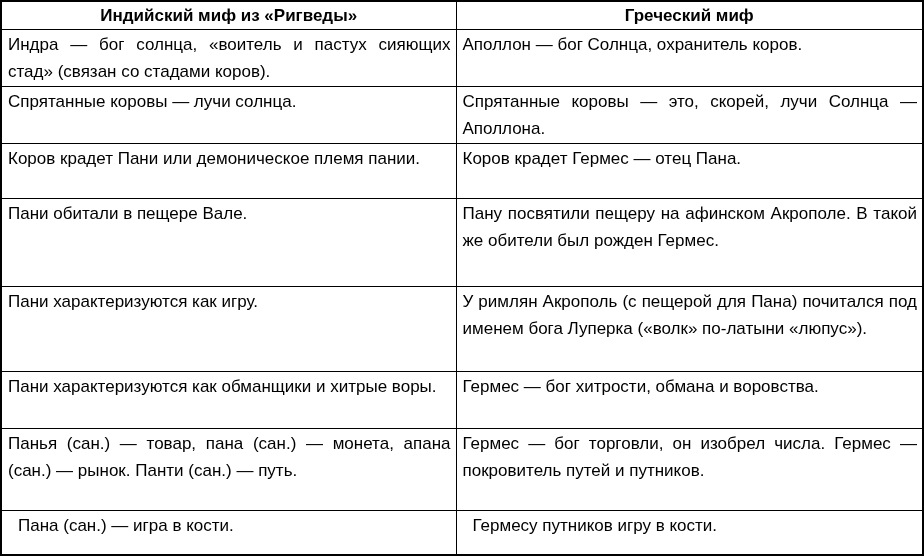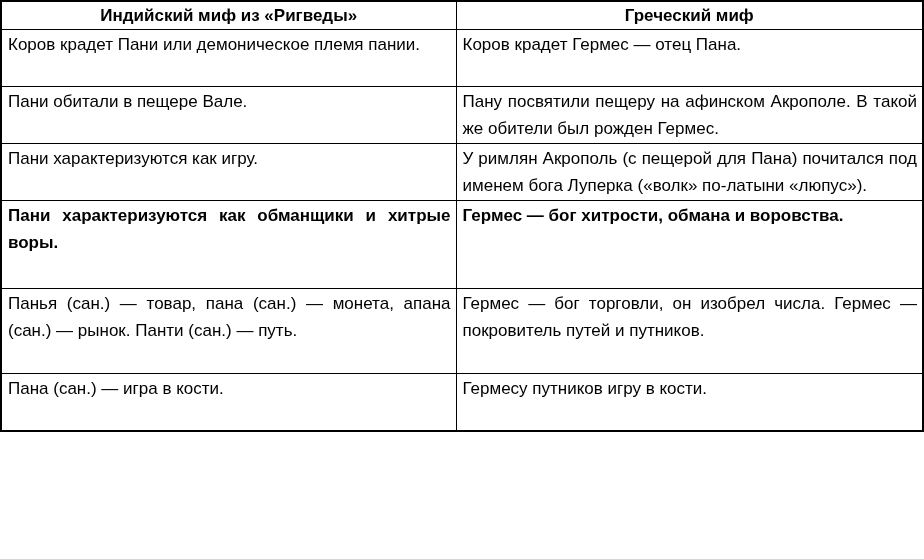--- a/index.html
+++ b/index.html
@@ -37,21 +37,21 @@
     border: 1px solid #000000;
     vertical-align: top;
     text-align: justify;
     padding: 1px 5px 1px 6px;
     line-height: 27px;
   }
   
   .myth-table tbody tr:nth-child(1) td { height: 54px; }
   .myth-table tbody tr:nth-child(2) td { height: 54px; }
   .myth-table tbody tr:nth-child(3) td { height: 52px; }
-  .myth-table tbody tr:nth-child(4) td { height: 85px; font-weight: bold; }
+  .myth-table tbody tr:nth-child(4) td { height: 85px; }
   .myth-table tbody tr:nth-child(5) td { height: 82px; }
   .myth-table tbody tr:nth-child(6) td { height: 54px; margin-top: 27px; }
   .myth-table tbody tr:nth-child(7) td { height: 79px; }
   .myth-table tbody tr:nth-child(8) td { height: 41px; padding-left: 16px; }
 </style>
 </head>
 <body>
 
 <div class="page">
   <table class="myth-table">
@@ -60,20 +60,28 @@
       <col class="col-right">
     </colgroup>
     <thead>
       <tr>
         <th>Индийский миф из «Ригведы»</th>
         <th>Греческий миф</th>
       </tr>
     </thead>
     <tbody>
 
+    <tr>
+          <td>Индра — бог солнца, «воитель и пастух сияющих стад» (связан со стадами коров).</td>
+          <td>Аполлон — бог Солнца, охранитель коров.</td>
+        </tr>
+        <tr>
+          <td>Спрятанные коровы — лучи солнца.</td>
+          <td>Спрятанные коровы — это, скорей, лучи Солнца — Аполлона.</td>
+        </tr>
         <tr>
           <td>Коров крадет Пани или демоническое племя пании.</td>
           <td>Коров крадет Гермес — отец Пана.</td>
         </tr>
         <tr>
           <td>Пани обитали в пещере Вале.</td>
           <td>Пану посвятили пещеру на афинском Акрополе. В такой же обители был рожден Гермес.</td>
         </tr>
         <tr>
           <td>Пани характеризуются как игру.</td>

